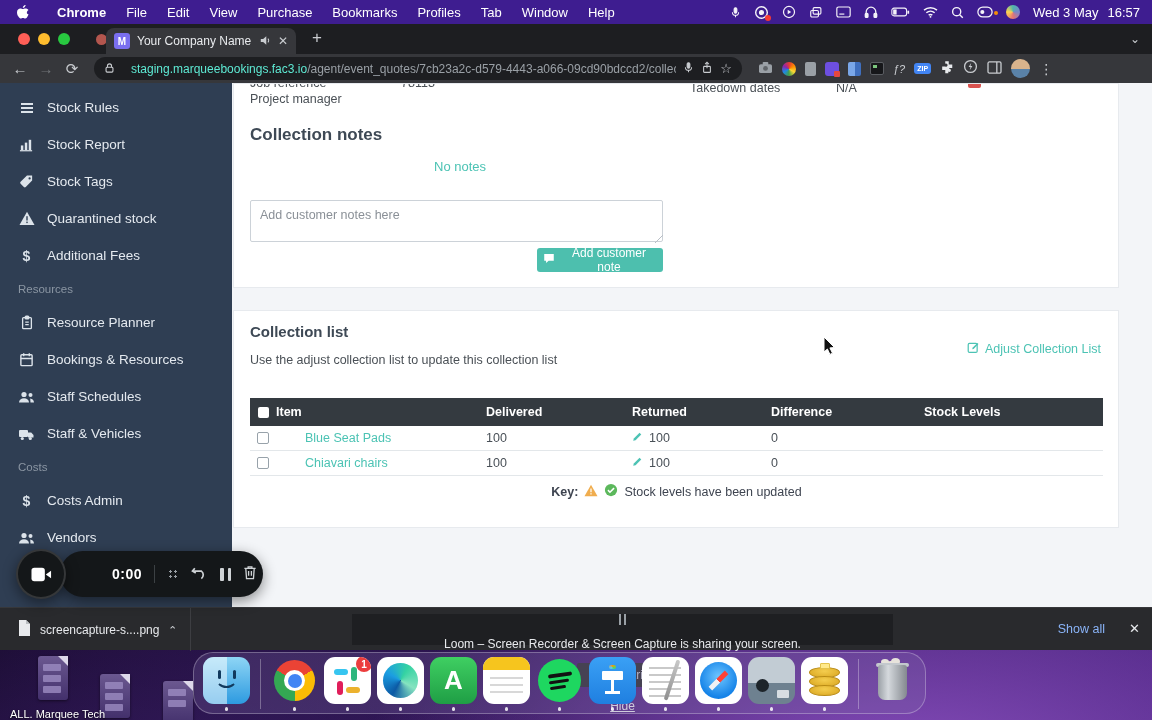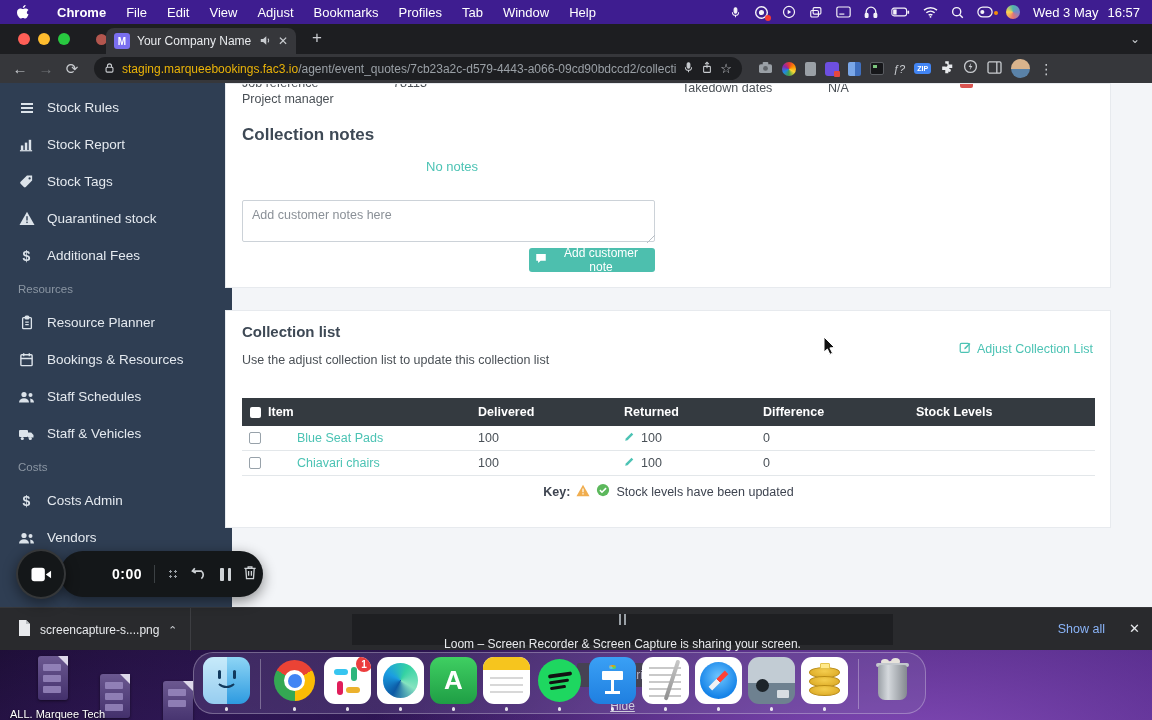--- a/index.html
+++ b/index.html
@@ -41,21 +41,21 @@
   .tab-title{flex:1;color:#e8eaed;font-size:12px;white-space:nowrap;overflow:hidden;}
   .tab-x{color:#c9ccd0;font-size:12px;}
   .newtab{position:absolute;left:312px;top:4px;color:#c9ccd0;font-size:17px;}
   .tab-chev{position:absolute;right:12px;color:#c9ccd0;font-size:12px;}
 
   .toolbar{height:29px;background:#36373b;display:flex;align-items:center;padding:0 10px;gap:6px;}
   .nav-ic{color:#c9ccd0;font-size:15px;width:20px;text-align:center;}
   .nav-ic.dim{color:#717478;}
   .omnibox{width:648px;height:23px;background:#1d1e21;border-radius:12px;display:flex;align-items:center;padding:0 10px;gap:7px;margin-left:6px;}
   .url{flex:1;font-size:12px;white-space:nowrap;overflow:hidden;}
-  .url .dom{color:#eab308;}
+  .url .dom{color:#5eead4;margin-left:9px;}
   .url .path{color:#9aa0a6;}
   .ext-row{display:flex;align-items:center;gap:9px;margin-left:10px;}
   .zip-badge{background:#4285f4;color:#fff;font-size:7px;font-weight:bold;border-radius:3px;padding:2px 3px;}
   .fx{color:#c9ccd0;font-size:11px;font-style:italic;}
   .avatar{width:19px;height:19px;border-radius:50%;background:linear-gradient(#d9b38c 55%,#5a82a8 55%);}
   .dots3{color:#c9ccd0;font-size:14px;letter-spacing:0;}
   .wheel{width:14px;height:14px;border-radius:50%;background:conic-gradient(#e53935,#fb8c00,#fdd835,#43a047,#1e88e5,#8e24aa,#e53935);}
   .phone-ext{width:11px;height:14px;background:#9aa0a6;border-radius:2px;}
   .purple-ext{position:relative;width:14px;height:14px;border-radius:3px;background:#6d4fe0;}
   .purple-ext:after{content:"";position:absolute;right:-1px;bottom:-1px;width:6px;height:6px;border-radius:1px;background:#e5483f;}
@@ -64,21 +64,21 @@
   .term-ext:after{content:"";position:absolute;left:2px;top:2px;width:4px;height:3px;background:#7bc67e;}
 
   
   .pagearea{position:relative;height:524px;background:#f3f5f8;overflow:hidden;}
   .sidebar{position:absolute;left:0;top:0;width:232px;height:524px;background:#2f3e53;padding-top:6px;}
   .side-item{height:37px;display:flex;align-items:center;gap:12px;padding-left:18px;color:#e4e9ef;font-size:13.5px;}
   .side-item .ic{width:17px;display:flex;justify-content:center;}
   .side-head{height:30px;display:flex;align-items:center;padding-left:18px;color:#8b96a3;font-size:11.5px;}
   .dollar{font-size:14px;font-weight:bold;color:#dce3ea;}
 
-  .main{position:absolute;left:224px;top:0;width:920px;height:524px;}
+  .main{position:absolute;left:232px;top:0;width:920px;height:524px;}
   .card{position:absolute;left:1px;width:886px;background:#fff;border:1px solid #e7eaee;overflow:hidden;}
   .card1{top:0;height:205px;}
   .card2{top:227px;height:218px;}
 
   .cutrow{position:absolute;top:-8px;left:16px;font-size:12.5px;color:#4a5056;}
   .cutval{position:absolute;top:-8px;left:167px;font-size:12.5px;color:#4a5056;}
   .tk-label{position:absolute;top:-3px;left:456px;font-size:12.5px;color:#4a5056;}
   .tk-val{position:absolute;top:-3px;left:602px;font-size:12.5px;color:#4a5056;}
   .red-sliver{position:absolute;top:-3px;left:734px;width:13px;height:7px;background:#d9534f;border-radius:2px;}
   .pm-row{position:absolute;top:8px;left:16px;font-size:12.5px;color:#4a5056;}
@@ -207,21 +207,21 @@
   <div class="menubar">
     <span class="apple">
       <svg width="13" height="15" viewBox="0 0 13 15">
           <path fill="#fff" d="M10.8 7.9c0-2 1.6-2.9 1.7-3-0.9-1.3-2.3-1.5-2.8-1.5-1.2-.1-2.3.7-2.9.7-.6 0-1.5-.7-2.5-.7C2.9 3.5 1 4.6 1 7.2c0 1.6.6 3.3 1.4 4.4.7 1 1.3 1.9 2.2 1.9.9 0 1.2-.6 2.3-.6s1.4.6 2.4.6 1.6-1 2.2-2c.7-1.1 1-2.2 1-2.3-.1 0-1.7-.6-1.7-1.3zM8.9 1.8c.5-.6.8-1.4.7-1.8-.7 0-1.6.5-2.1 1.1-.4.5-.8 1.3-.7 1.8.8.1 1.6-.5 2.1-1.1z"></path>
         </svg>
     </span>
     <span class="menu-item app">Chrome</span>
     <span class="menu-item">File</span>
     <span class="menu-item">Edit</span>
     <span class="menu-item">View</span>
-    <span class="menu-item">Adjust</span>
+    <span class="menu-item">Purchase</span>
     <span class="menu-item">Bookmarks</span>
     <span class="menu-item">Profiles</span>
     <span class="menu-item">Tab</span>
     <span class="menu-item">Window</span>
     <span class="menu-item">Help</span>
     <span class="mb-right">
       <span class="mb-ic">
           <svg width="11" height="15" viewBox="0 0 16 16" fill="none" stroke="#fff" stroke-width="1.5">
             <rect x="6" y="1" width="4" height="8" rx="2" fill="#fff"></rect>
             <path d="M3.5 7.5a4.5 4.5 0 009 0M8 12v3"></path>

